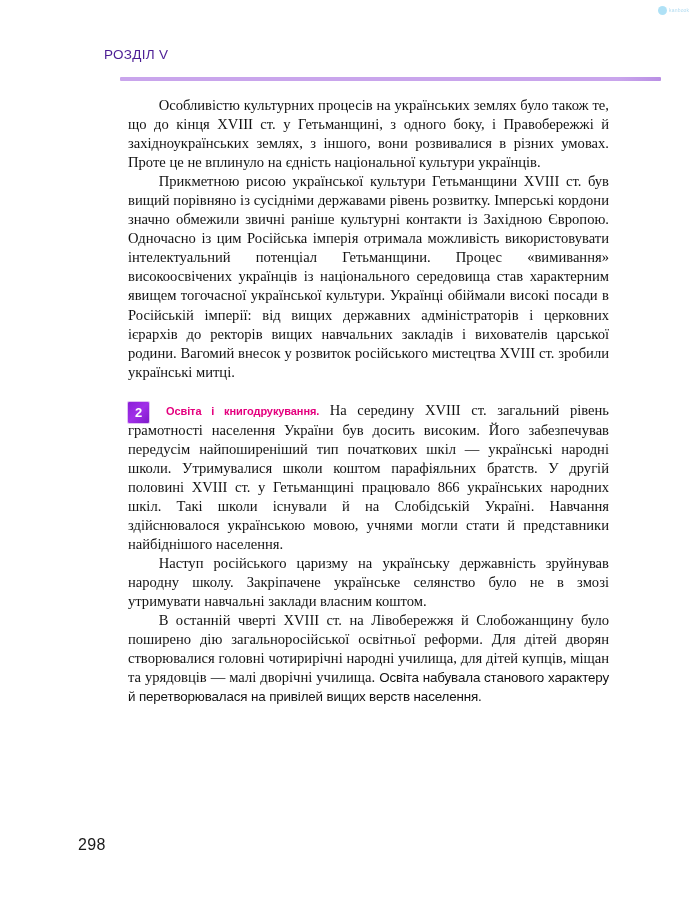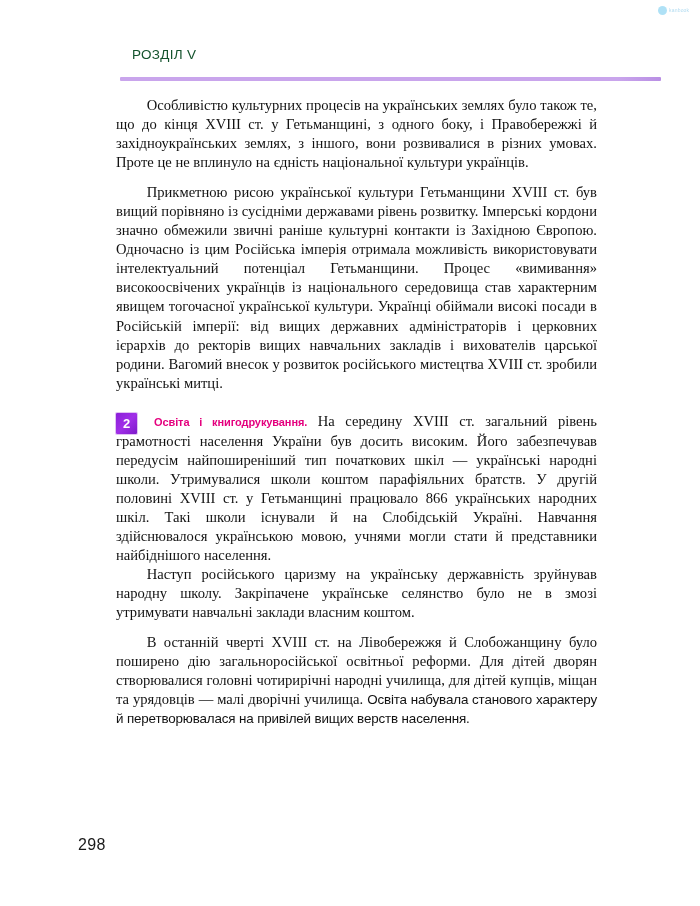--- a/index.html
+++ b/index.html
@@ -48,57 +48,57 @@
     letter-spacing: 0.2px;
     color: #2f9fd8;
     white-space: nowrap;
     line-height: 1;
   }
 
   
   .runhead {
     position: absolute;
     top: 47px;
-    left: 132px;
+    left: 104px;
     font-family: "Liberation Sans", "DejaVu Sans", sans-serif;
     font-size: 13.5px;
     letter-spacing: 0.3px;
-    color: #14532d;
+    color: #4c1d95;
   }
 
   .rule {
     position: absolute;
     top: 77px;
     left: 120px;
     width: 541px;
     height: 4px;
     background: linear-gradient(to right, #c9a5ec 0%, #c9a5ec 92%, #b98fe4 100%);
     border-radius: 1px;
   }
 
   
   .column {
     position: absolute;
     top: 96px;
-    left: 116px;
+    left: 128px;
     width: 481px;
   }
 
   p.body {
     margin: 0;
     text-align: justify;
     text-indent: 2.1em;
     font-size: 14.6px;
     line-height: 19.05px;
     color: #121212;
     font-family: "Liberation Serif", "DejaVu Serif", serif;
     -webkit-font-smoothing: none;
   }
   p.body + p.body {
-    margin-top: 11px;
+    margin-top: 0;
   }
 
   
   .section-block {
     position: relative;
     margin-top: 19px;
   }
   .badge {
     position: absolute;
     left: 0px;

